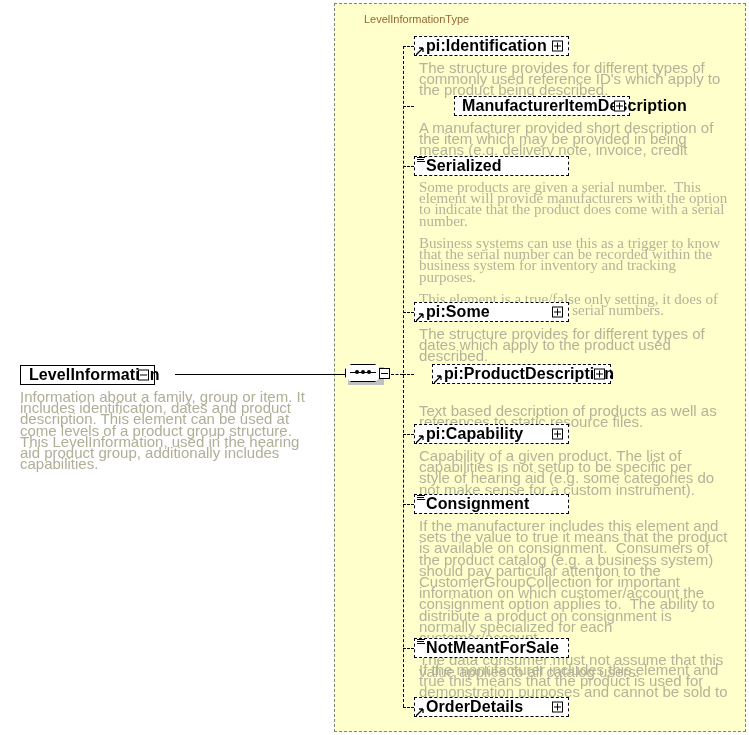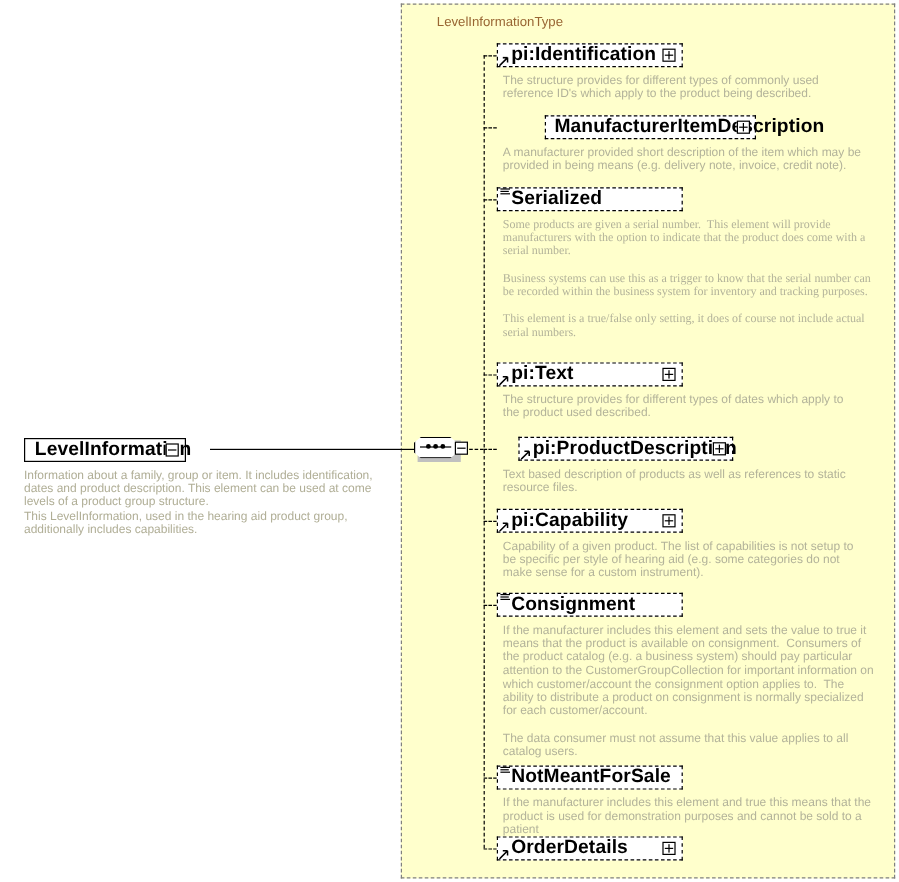--- a/index.html
+++ b/index.html
@@ -133,21 +133,21 @@
     height: 1px;
     background: #000;
   }
   .type-glyph i:nth-child(1) { top: 0px; width: 8px; }
   .type-glyph i:nth-child(2) { top: 2px; width: 7px; }
   .type-glyph i:nth-child(3) { top: 4px; width: 8px; }
 
   
   .anno {
     position: absolute;
-    font-size: 10px;
+    font-size: 15px;
     line-height: 11.2px;
     color: #b3b39a;
     white-space: pre-wrap;
   }
   #root-anno {
     left: 20px;
     top: 391px;
     width: 302px;
     color: #b0ae96;
   }
@@ -294,38 +294,38 @@
 
 <div class="dash-h" style="left:403px; top:312px; width:11px;"></div>
 <div style="position:absolute; left:414px; top:302px; width:155px; height:20px;">
   <div class="node-shadow"></div>
   <div class="node-box dashed"></div>
   <div class="ref-arrow">
     <svg width="8" height="8" viewBox="0 0 8 8">
         <path d="M0 8 L7 1 M7 1 L3 1 M7 1 L7 5" stroke="#000" stroke-width="1.3" fill="none"></path>
       </svg>
   </div>
-  <div class="node-label ns" style="left:12px;">pi:Text</div>
+  <div class="node-label ns" style="left:12px;">pi:Some</div>
   <div class="pm-box plus" style="right:6px;"></div>
 </div>
 <div class="anno" style="left:419px; top:328px; width:300px;">The structure provides for different types of dates which apply to the product used described.</div>
 
 <div class="dash-h" style="left:403px; top:374px; width:11px;"></div>
 <div style="position:absolute; left:432px; top:364px; width:179px; height:20px;">
   <div class="node-shadow"></div>
   <div class="node-box dashed"></div>
   <div class="ref-arrow">
     <svg width="8" height="8" viewBox="0 0 8 8">
         <path d="M0 8 L7 1 M7 1 L3 1 M7 1 L7 5" stroke="#000" stroke-width="1.3" fill="none"></path>
       </svg>
   </div>
   <div class="node-label ns" style="left:12px;">pi:ProductDescription</div>
   <div class="pm-box plus" style="right:6px;"></div>
 </div>
-<div class="anno" style="left:419px; top:390px; width:310px;">Text based description of products as well as references to static resource files.</div>
+<div class="anno" style="left:419px; top:405px; width:310px;">Text based description of products as well as references to static resource files.</div>
 
 <div class="dash-h" style="left:403px; top:434px; width:11px;"></div>
 <div style="position:absolute; left:414px; top:424px; width:155px; height:20px;">
   <div class="node-shadow"></div>
   <div class="node-box dashed"></div>
   <div class="ref-arrow">
     <svg width="8" height="8" viewBox="0 0 8 8">
         <path d="M0 8 L7 1 M7 1 L3 1 M7 1 L7 5" stroke="#000" stroke-width="1.3" fill="none"></path>
       </svg>
   </div>

